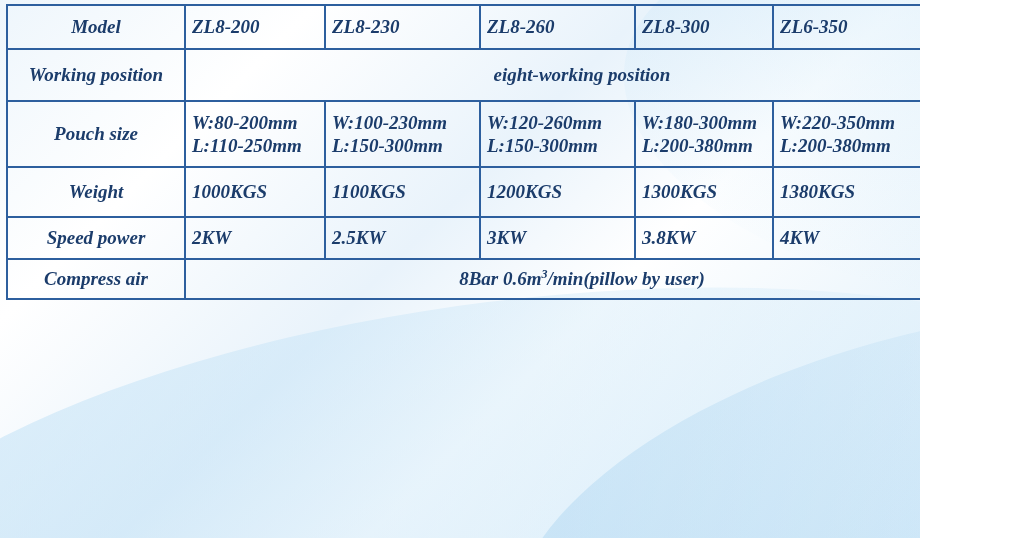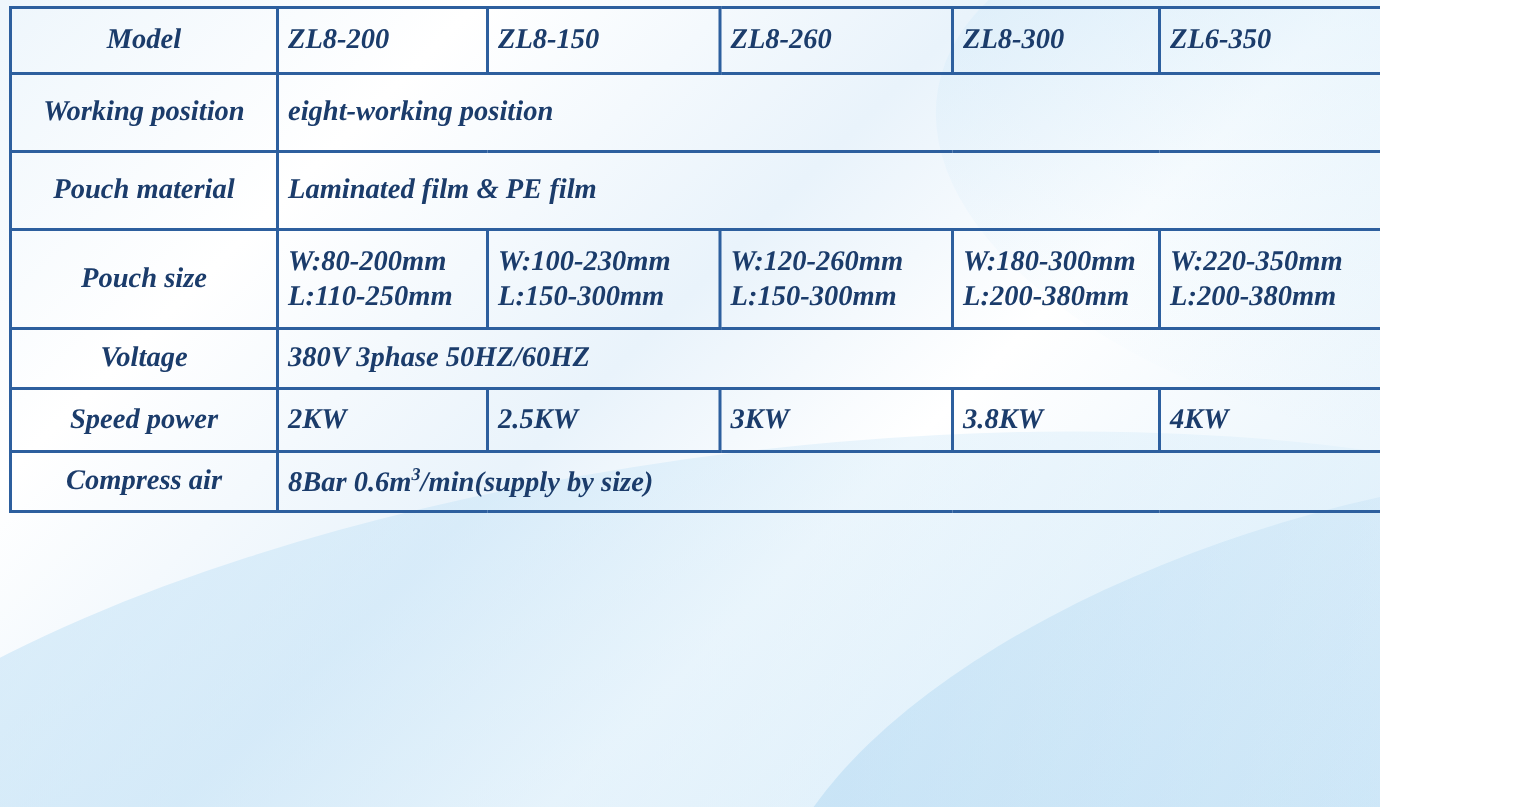--- a/index.html
+++ b/index.html
@@ -68,21 +68,21 @@
     text-align: center;
     font-weight: bold;
     width: 178px;
   }
   td.val {
     text-align: left;
     font-weight: bold;
     margin-top: 18px;
   }
   td.center {
-    text-align: left;
+    text-align: center;
     font-weight: bold;
   }
   .two-line span {
     display: block;
   }
   .r-model td { height: 38px; }
   .r-working td { height: 46px; margin-top: 28px; }
   .r-material td { height: 46px; }
   .r-pattern td { height: 74px; }
   .r-size td { height: 60px; }
@@ -125,35 +125,31 @@
       <col style="width:140px">
       <col style="width:155px">
       <col style="width:155px">
       <col style="width:138px">
       <col style="width:206px">
     </colgroup>
     <tbody>
       <tr class="r-model">
         <td class="rowhead">Model</td>
         <td class="val">ZL8-200</td>
-        <td class="val">ZL8-150</td>
+        <td class="val">ZL8-230</td>
         <td class="val">ZL8-260</td>
         <td class="val">ZL8-300</td>
         <td class="val">ZL6-350</td>
       </tr>
 
       <tr class="r-working">
         <td class="rowhead">Working position</td>
         <td class="center" colspan="5">eight-working position</td>
       </tr>
 
-      <tr class="r-material">
-        <td class="rowhead">Pouch material</td>
-        <td class="center" colspan="5">Laminated film &amp; PE film</td>
-      </tr>
 
 
       <tr class="r-size">
         <td class="rowhead">Pouch size</td>
         <td class="val two-line">
           <span>W:80-200mm</span>
           <span>L:110-250mm</span>
         </td>
         <td class="val two-line">
           <span>W:100-230mm</span>
@@ -167,34 +163,38 @@
           <span>W:180-300mm</span>
           <span>L:200-380mm</span>
         </td>
         <td class="val two-line">
           <span>W:220-350mm</span>
           <span>L:200-380mm</span>
         </td>
       </tr>
 
 
-
-      <tr class="r-voltage">
-        <td class="rowhead">Voltage</td>
-        <td class="center" colspan="5">380V 3phase  50HZ/60HZ</td>
-      </tr>
+      <tr class="r-weight">
+        <td class="rowhead">Weight</td>
+        <td class="val">1000KGS</td>
+        <td class="val">1100KGS</td>
+        <td class="val">1200KGS</td>
+        <td class="val">1300KGS</td>
+        <td class="val">1380KGS</td>
+      </tr>
+
 
       <tr class="r-power">
         <td class="rowhead">Speed power</td>
         <td class="val">2KW</td>
         <td class="val">2.5KW</td>
         <td class="val">3KW</td>
         <td class="val">3.8KW</td>
         <td class="val">4KW</td>
       </tr>
 
       <tr class="r-air">
         <td class="rowhead">Compress air</td>
-        <td class="center" colspan="5"><span>8Bar 0.6m</span><sup>3</sup><span>/min(supply by size)</span></td>
+        <td class="center" colspan="5"><span>8Bar 0.6m</span><sup>3</sup><span>/min(pillow by user)</span></td>
       </tr>
     </tbody>
   </table>
 </div>
 
 </body></html>

